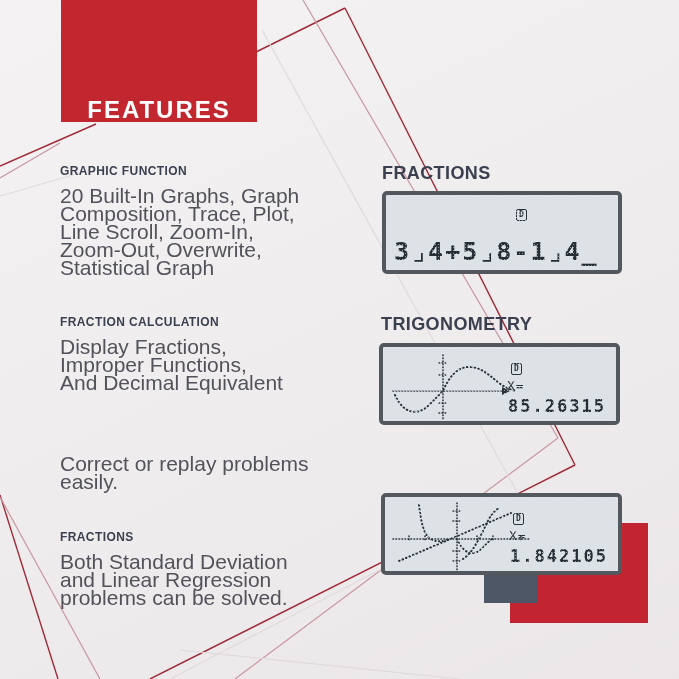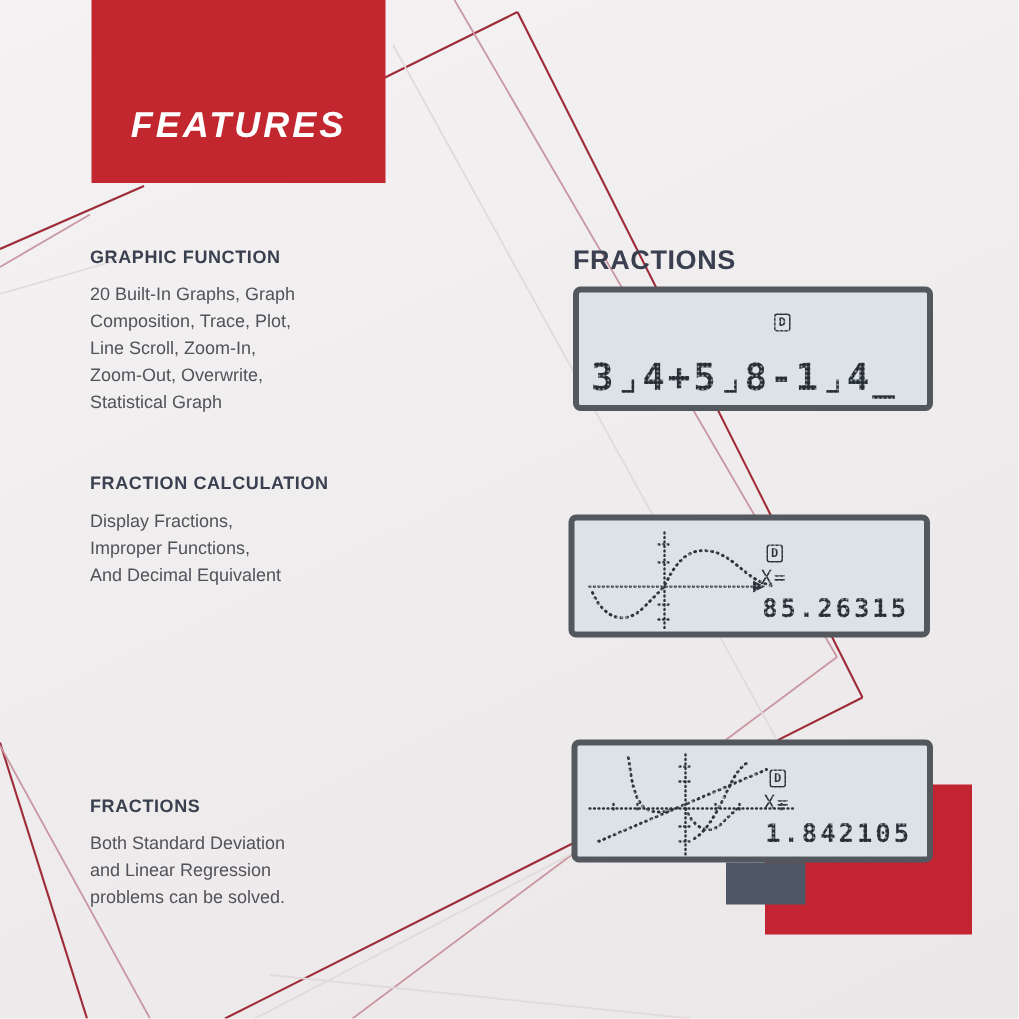--- a/index.html
+++ b/index.html
@@ -9,29 +9,29 @@
     font-family:"Liberation Sans",sans-serif;
   }
   .abs{position:absolute;}
   
   .title-box{
     left:61px;top:0;width:196px;height:122px;background:#c22730;z-index:2;
     display:flex;align-items:flex-end;justify-content:center;
   }
   .title-box .label{
     color:#ffffff;font-size:24px;font-weight:700;letter-spacing:2px;
-    padding-bottom:26px;line-height:1;font-style:italic;
+    padding-bottom:0;line-height:1;
   }
   
   .feat-heading{
     color:#3a4050;font-size:12px;font-weight:700;letter-spacing:.4px;
     line-height:20px;z-index:3;white-space:nowrap;
   }
   .feat-body{
-    color:#52525a;font-size:12px;line-height:18px;white-space:pre-line;z-index:3;
+    color:#52525a;font-size:21px;line-height:18px;white-space:pre-line;z-index:3;
   }
   
   .demo-heading{
     color:#3a4050;font-size:18px;font-weight:700;letter-spacing:.4px;
     line-height:20px;z-index:3;white-space:nowrap;
   }
   
   .lcd{
     background:#dce2e5;border:4px solid #53585f;border-radius:5px;
     box-sizing:border-box;z-index:3;
@@ -111,34 +111,37 @@
 Composition, Trace, Plot,
 Line Scroll, Zoom-In,
 Zoom-Out, Overwrite,
 Statistical Graph</div>
 
   <div class="abs feat-heading" style="left:60px;top:312px">FRACTION CALCULATION</div>
   <div class="abs feat-body" style="left:60px;top:338px">Display Fractions,
 Improper Functions,
 And Decimal Equivalent</div>
 
+  <div class="abs feat-body" style="left:60px;top:455px">Correct or replay problems
+easily.</div>
 
   <div class="abs feat-heading" style="left:60px;top:527px">FRACTIONS</div>
   <div class="abs demo-heading" style="left:382px;top:163px">FRACTIONS</div>
 
   <div class="abs feat-body" style="left:60px;top:553px">Both Standard Deviation
 and Linear Regression
 problems can be solved.</div>
   <div class="abs lcd" style="left:382px;top:191px;width:240px;height:83px">
     <div class="lcd-inner">
       <span class="mode-box" style="left:130px;top:14px">D</span>
       <span class="lcd-main">3⌟4+5⌟8-1⌟4_</span>
     </div>
   </div>
 
+  <div class="abs demo-heading" style="left:381px;top:314px">TRIGONOMETRY</div>
   <div class="abs lcd" style="left:379px;top:343px;width:241px;height:82px">
     <div class="lcd-inner">
       <svg class="graph" width="150" height="72" viewBox="0 0 150 72">
         <line class="axis" x1="6" y1="42" x2="116" y2="42"></line>
         <polygon points="115,38 123,42 115,46" fill="#2c333b" stroke="none"></polygon>
         <line class="axis" x1="56" y1="6" x2="56" y2="70"></line>
         <line class="axis" x1="52" y1="14" x2="60" y2="14"></line>
         <line class="axis" x1="52" y1="26" x2="60" y2="26"></line>
         <line class="axis" x1="52" y1="54" x2="60" y2="54"></line>
         <line class="axis" x1="52" y1="64" x2="60" y2="64"></line>

